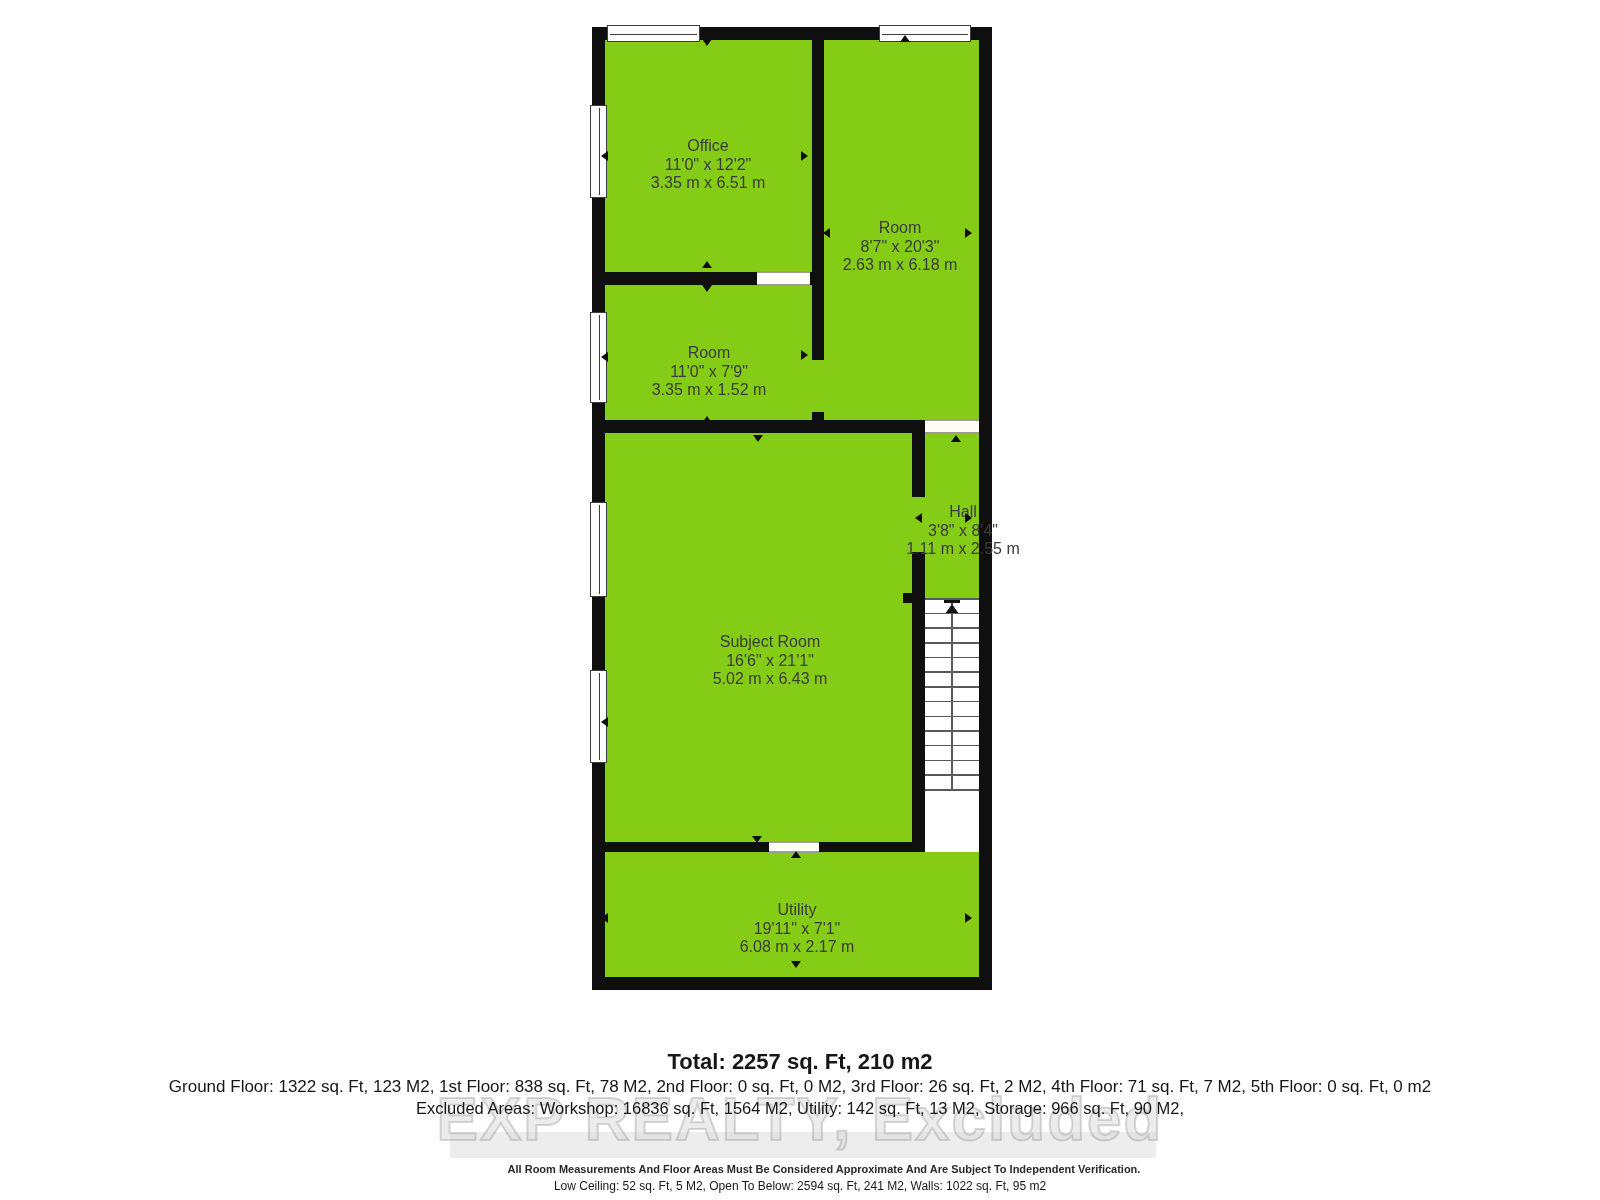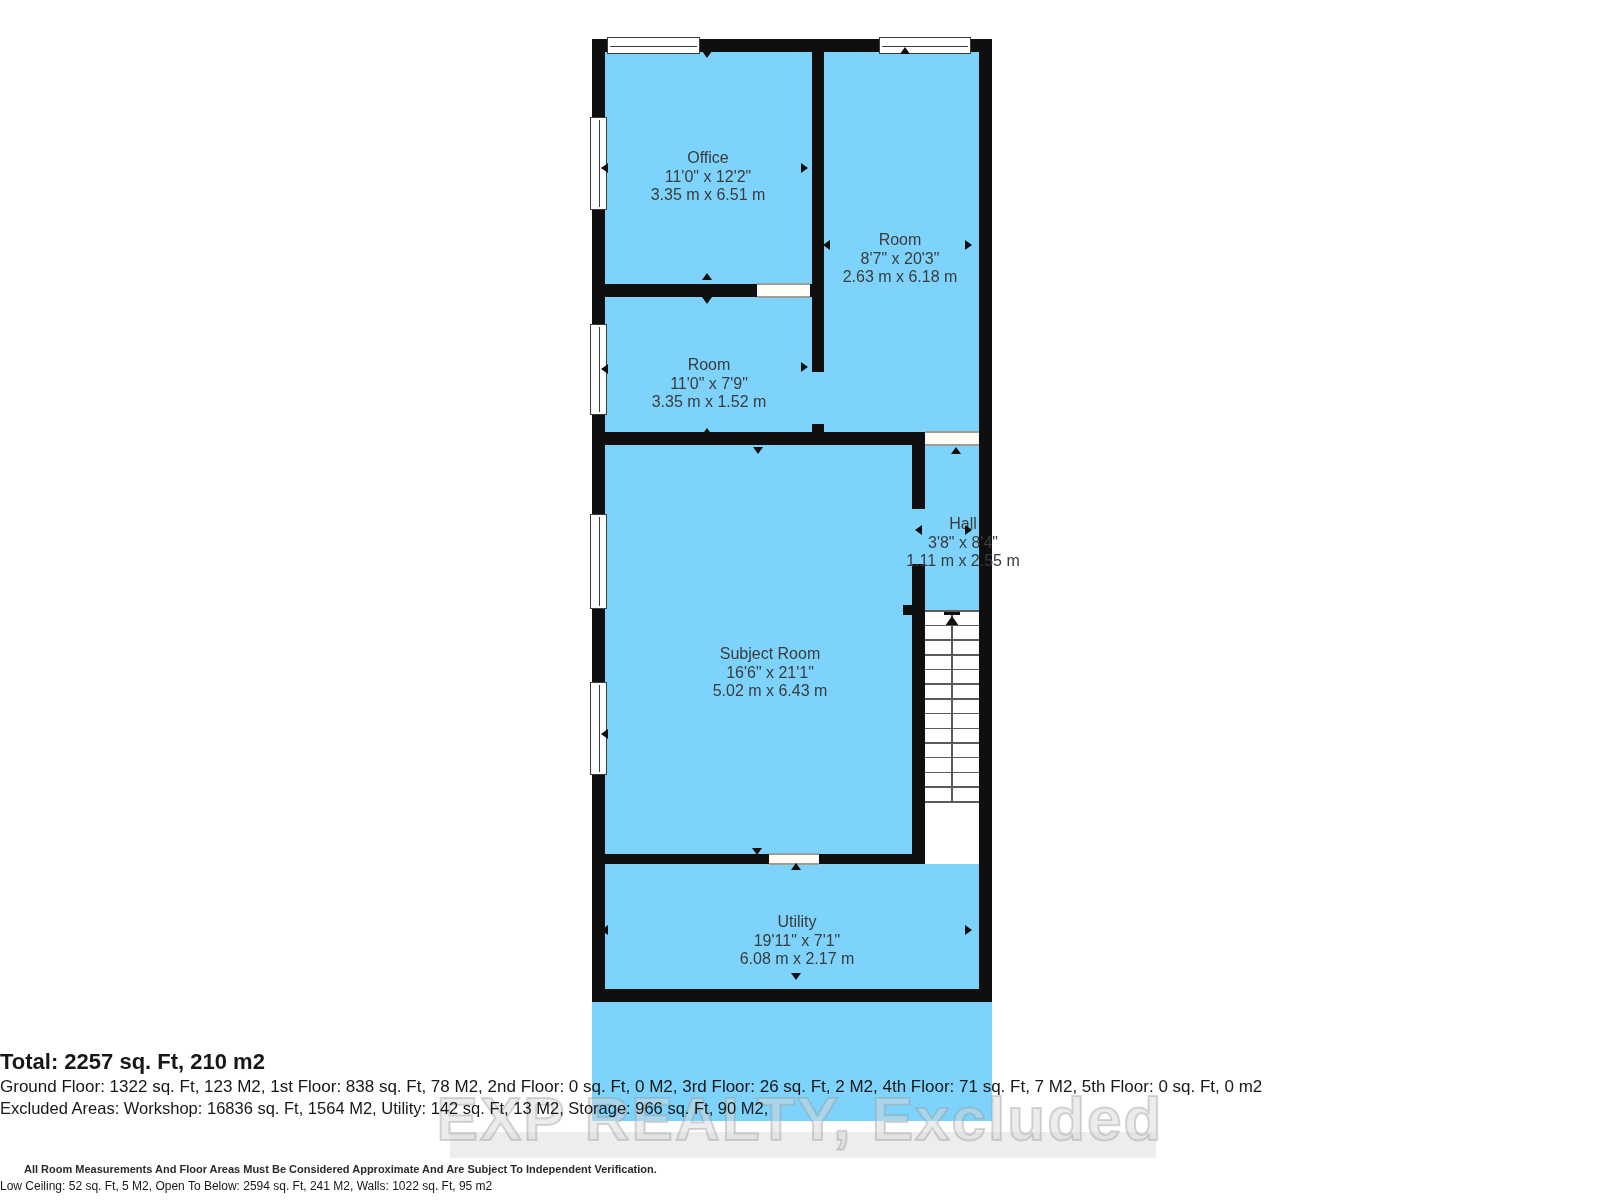--- a/index.html
+++ b/index.html
@@ -1,21 +1,21 @@
 <!DOCTYPE html>
 <html><head>
 <meta charset="utf-8">
 <style>
   html,body{margin:0;padding:0;}
   body{
     width:1600px;height:1200px;position:relative;background:#ffffff;
     font-family:"Liberation Sans",sans-serif;overflow:hidden;
   }
   
-  #plan{position:absolute;left:592px;top:39px;width:400px;height:1082px;background:#7dd3fc;}
+  #plan{position:absolute;left:592px;top:27px;width:400px;height:963px;background:#84cc16;}
   .wall{position:absolute;background:#0f0f0f;}
   .win{position:absolute;background:#ffffff;border:1.5px solid #3d3d3d;box-sizing:border-box;z-index:3;}
   .win-h::after{content:"";position:absolute;left:2px;right:2px;top:50%;height:1px;background:#3d3d3d;}
   .win-v::after{content:"";position:absolute;top:2px;bottom:2px;left:50%;width:1px;background:#3d3d3d;}
   .door{position:absolute;background:#fffdf6;box-sizing:border-box;z-index:2;}
   .door-h{border-top:2px solid #9c9c9c;border-bottom:2px solid #9c9c9c;}
   #stairwell{position:absolute;left:333px;top:571px;width:54px;height:254px;background:#ffffff;z-index:1;}
   #stairs{position:absolute;left:0;top:0;width:54px;height:191px;}
   .tread{position:absolute;left:0;right:0;height:1.5px;background:#5a5a5a;}
   #stair-rail{position:absolute;left:26px;top:0;width:1.5px;height:191px;background:#5a5a5a;}
@@ -25,21 +25,21 @@
   
   .room-label{position:absolute;transform:translate(-50%,-50%);text-align:center;
     color:#3b3b3b;font-size:16px;line-height:18.5px;white-space:nowrap;z-index:4;}
   
   .mk{position:absolute;width:0;height:0;z-index:5;}
   .mk.up{border-left:5px solid transparent;border-right:5px solid transparent;border-bottom:7px solid #0f0f0f;}
   .mk.down{border-left:5px solid transparent;border-right:5px solid transparent;border-top:7px solid #0f0f0f;}
   .mk.left{border-top:5px solid transparent;border-bottom:5px solid transparent;border-right:7px solid #0f0f0f;}
   .mk.right{border-top:5px solid transparent;border-bottom:5px solid transparent;border-left:7px solid #0f0f0f;}
   
-  .sline{position:absolute;left:0;width:1600px;text-align:left;color:#171717;z-index:2;}
+  .sline{position:absolute;left:0;width:1600px;text-align:center;color:#171717;z-index:2;}
   #total-line{top:1049px;font-size:22px;font-weight:bold;}
   #floors-line{top:1077px;font-size:17px;}
   #excluded-line{top:1099px;font-size:16.5px;}
   #extras-line{top:1179px;font-size:12px;}
   #disclaimer{top:1163px;font-size:11px;font-weight:bold;color:#2a2a2a;margin-left:24px;}
   #wm-band{position:absolute;top:1132px;left:450px;width:706px;height:26px;
     background:rgba(195,195,195,0.30);z-index:0;}
   #watermark{position:absolute;top:1080px;left:0;width:1600px;text-align:center;
     font-size:62px;font-weight:bold;letter-spacing:2px;line-height:78px;
     color:rgba(215,215,215,0.48);-webkit-text-stroke:2px rgba(150,150,150,0.38);

